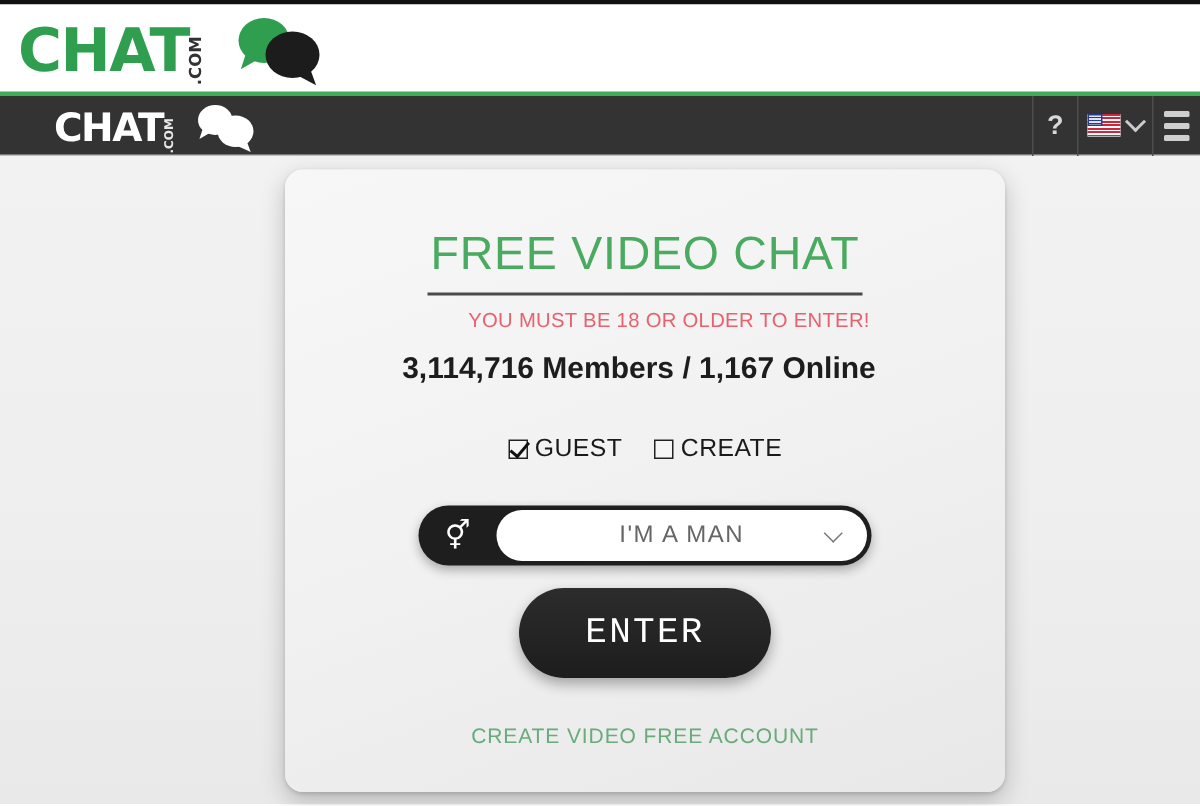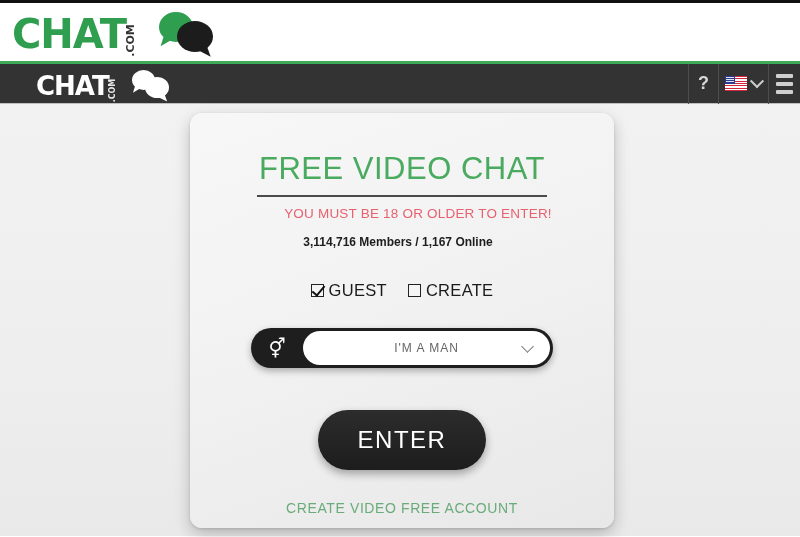--- a/index.html
+++ b/index.html
@@ -239,21 +239,21 @@
   .page {
     height: 432px;
     background: linear-gradient(180deg, #f2f2f2 0%, #eeeeee 60%, #e9e9e9 100%);
     position: relative;
   }
 
   .card {
     position: absolute;
     left: 190px;
     top: 9px;
-    width: 424px;
+    width: 480px;
     height: 415px;
     border-radius: 12px;
     background: linear-gradient(160deg, #f7f7f7 0%, #f2f2f2 45%, #e8e8e8 100%);
     box-shadow: 0 6px 16px rgba(0,0,0,0.22), 0 1px 3px rgba(0,0,0,0.14);
     box-sizing: border-box;
     padding-top: 38px;
     text-align: center;
   }
 
   .title {
@@ -271,21 +271,21 @@
     margin: 8px auto 9px auto;
   }
   .warning {
     font-size: 13.5px;
     color: #e8616f;
     letter-spacing: 0.2px;
     margin: 8px;
     padding-left: 32px;
   }
   .members {
-    font-size: 12px;
+    font-size: 20px;
     color: #1d1d1d;
     font-weight: bold;
     margin: 14px 8px 0 0;
   }
 
   .roles {
     margin-top: 32px;
     display: flex;
     justify-content: center;
     gap: 21px;
@@ -350,50 +350,50 @@
     margin-right: 3px;
     background: #ffffff;
     border-radius: 17px;
     display: flex;
     align-items: center;
     justify-content: center;
     position: relative;
     cursor: pointer;
   }
   .select-value {
-    font-size: 12px;
+    font-size: 16px;
     color: #666666;
     letter-spacing: 1px;
   }
   .select-chev {
     position: absolute;
     right: 18px;
     top: 11px;
     width: 8px; height: 8px;
     border-right: 1.8px solid #777777;
     border-bottom: 1.8px solid #777777;
     transform: rotate(45deg);
   }
 
   .enter-btn {
-    margin: 42px auto 0 auto;
+    margin: 15px auto 0 auto;
     width: 168px;
     height: 60px;
     border-radius: 30px;
     background: linear-gradient(180deg, #2c2c2c 0%, #1d1d1d 100%);
     color: #ffffff;
     font-size: 24px;
     letter-spacing: 1.5px;
     display: flex;
     align-items: center;
     justify-content: center;
     border: none;
     box-shadow: 0 4px 9px rgba(0,0,0,0.32);
     cursor: pointer;
-    font-family: Liberation Sans, sans-serif;
+    font-family: Liberation Mono, monospace;
   }
 
   .create-link {
     display: inline-block;
     margin-top: 30px;
     font-size: 14px;
     color: #6aab7a;
     letter-spacing: 0.6px;
     text-decoration: none;
     cursor: pointer;

